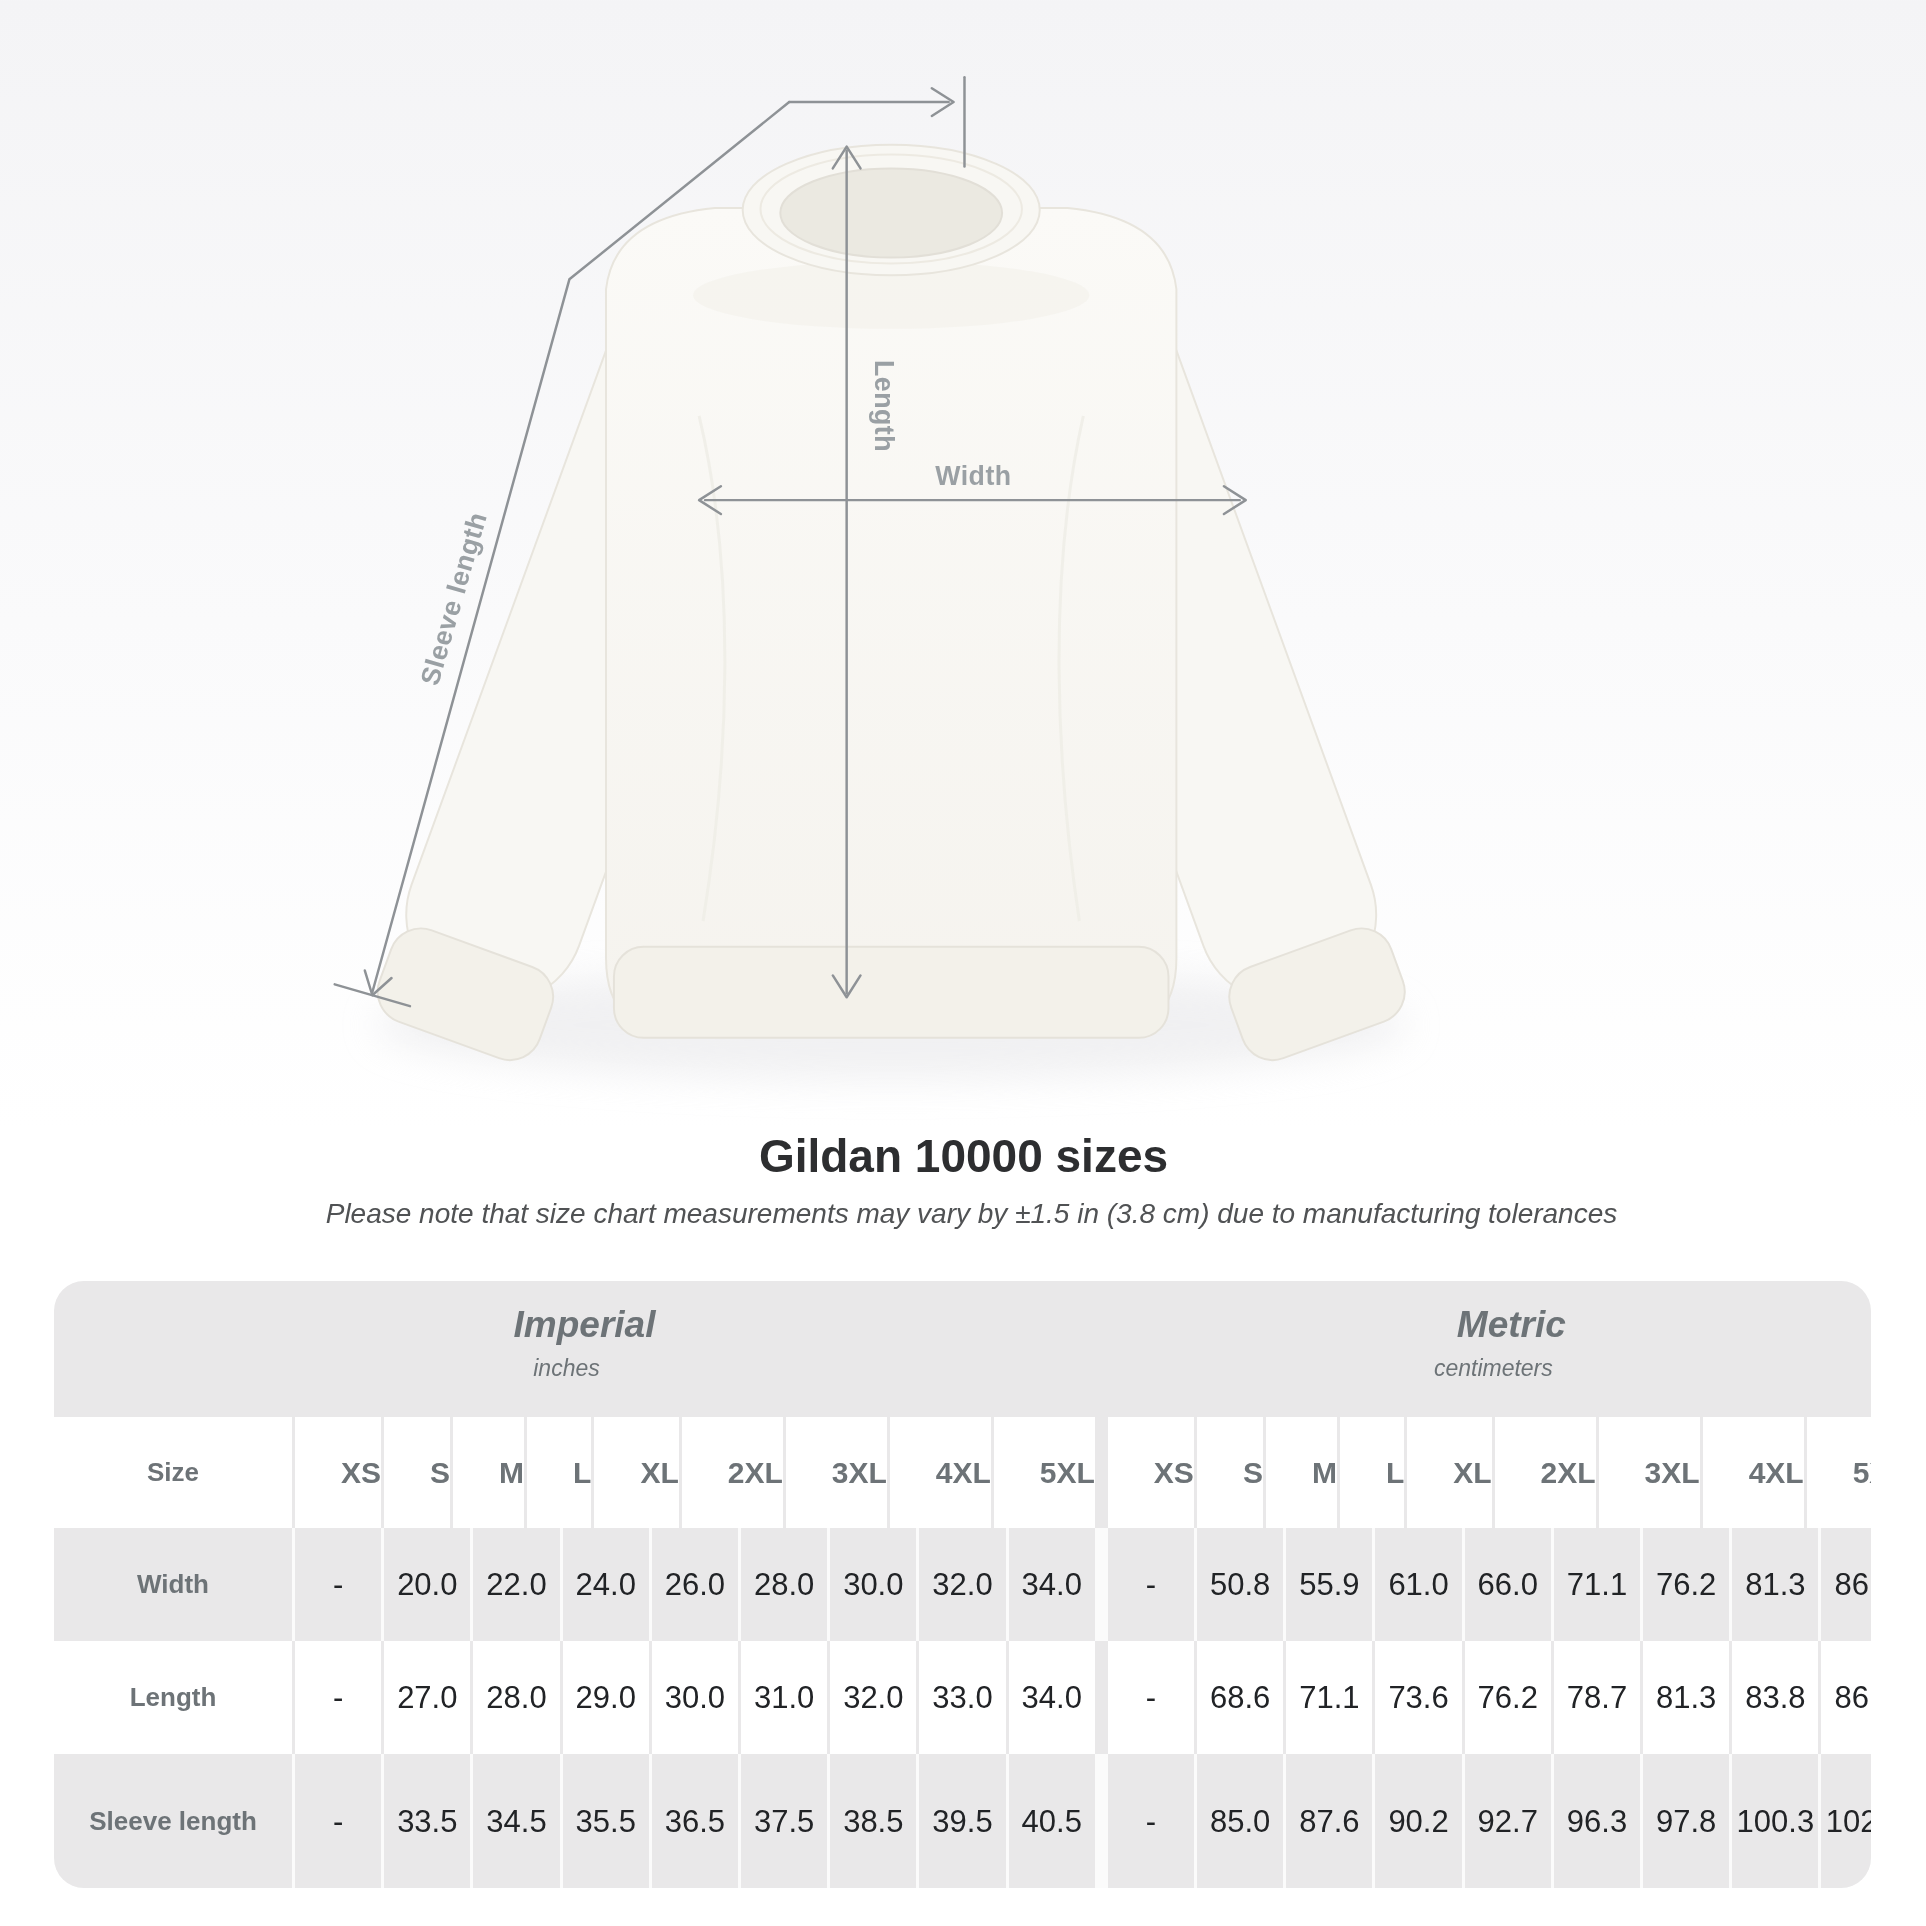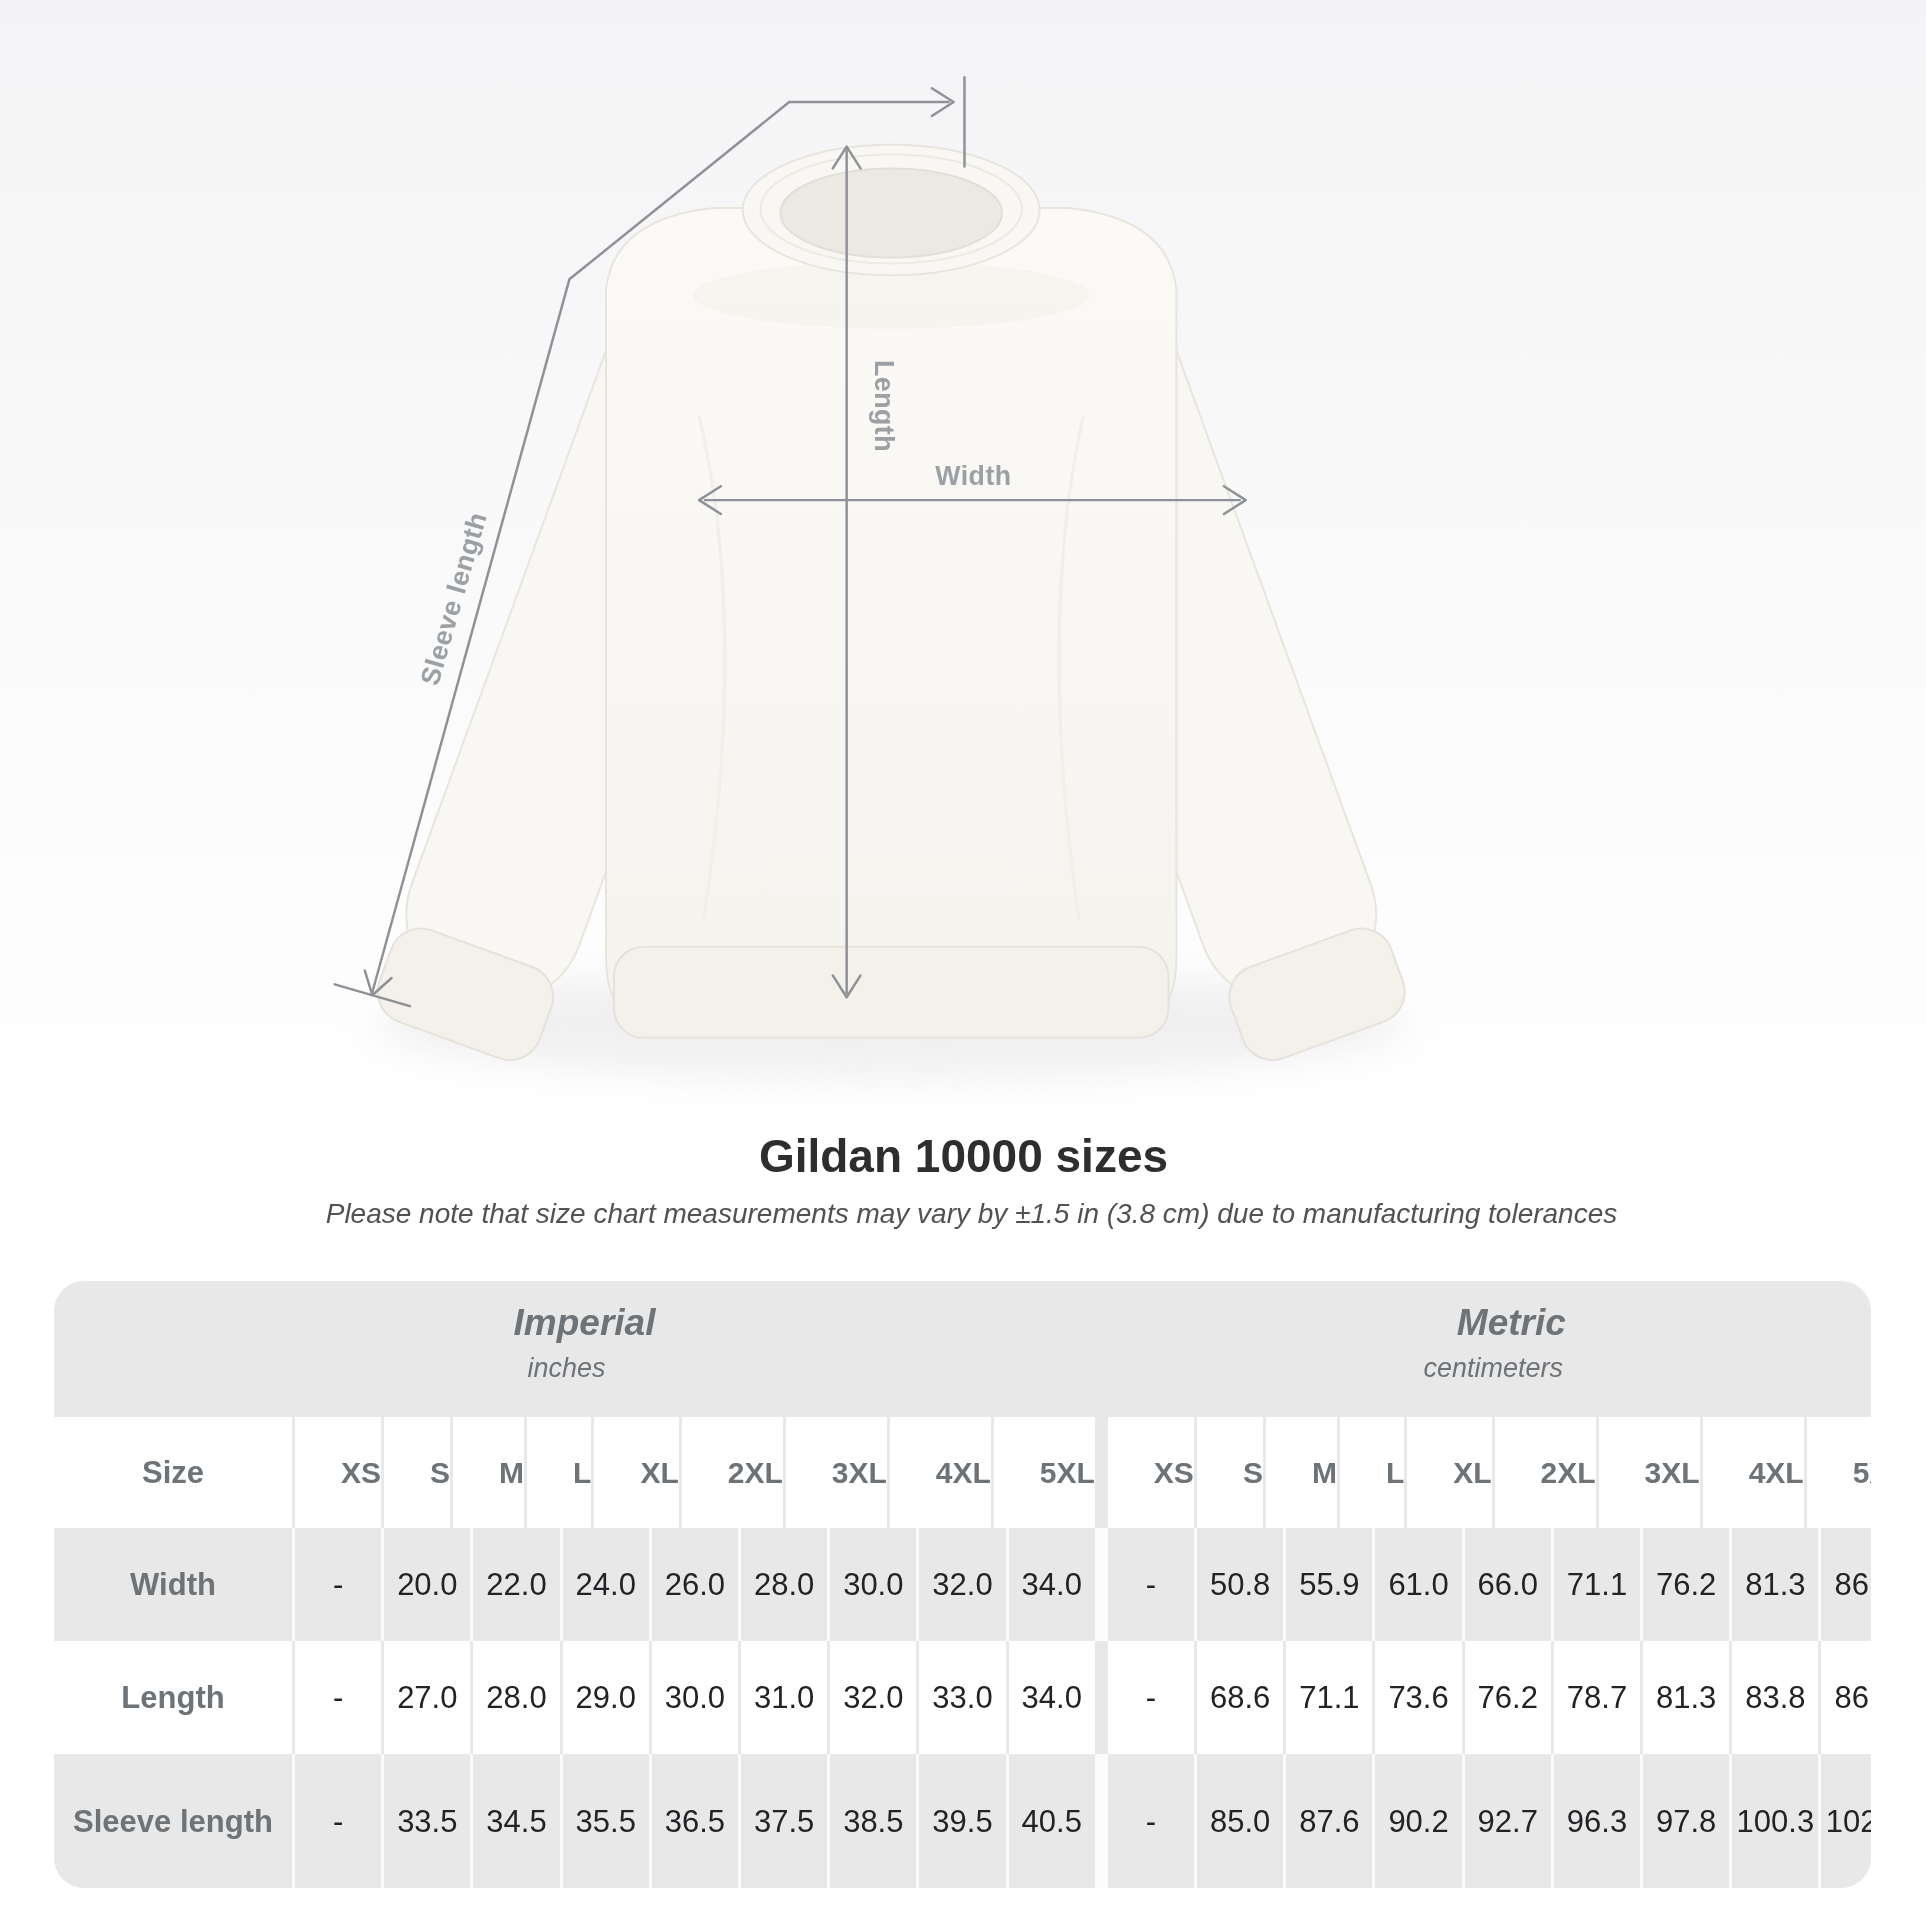--- a/index.html
+++ b/index.html
@@ -29,28 +29,28 @@
     position:absolute;left:54px;top:1281px;width:1817px;height:607px;
     display:grid;grid-template-rows:136px 111px 113px 113px 135px;
     border-radius:30px;overflow:hidden;
   }
   .band{display:flex;background:var(--table-band,#e9e8e9);}
   .band-half{display:flex;flex-direction:column;align-items:center;justify-content:center;
              gap:9px;padding-bottom:12px;}
   .band-half.left{width:1025px;}
   .band-half.right{flex:1;}
   .gname{font-size:37px;font-weight:bold;font-style:italic;color:var(--label-gray,#6d7377);margin-left:36px;}
-  .gunit{font-size:27px;font-style:italic;color:var(--label-gray,#6d7377);}
+  .gunit{font-size:23px;font-style:italic;color:var(--label-gray,#6d7377);}
   .trow{display:grid;grid-template-columns:238px repeat(9,1fr) 7px repeat(9,1fr);column-gap:3px;}
   .trow.white{background:var(--table-band,#e9e8e9);}   
   .trow.white .cell{background:#ffffff;}
   .trow.gray{background:var(--table-gap-on-gray,#fbfbfb);} 
   .trow.gray .cell{background:var(--table-band,#e9e8e9);}
   .cell{display:flex;align-items:center;justify-content:center;}
-  .cell.lbl{font-size:31px;font-weight:bold;color:var(--label-gray,#6d7377);}
+  .cell.lbl{font-size:26px;font-weight:bold;color:var(--label-gray,#6d7377);}
   .cell.hdr{font-size:30px;font-weight:bold;color:var(--label-gray,#6d7377);padding-left:46px;}
   .cell.val{font-size:31px;font-weight:400;color:var(--value-dark,#212326);}
   .sp{background:transparent;}
 </style>
 </head>
 <body>
 
 <div class="photo">
   <svg width="1927" height="1129" viewBox="0 0 1946 1140" xmlns="http://www.w3.org/2000/svg">
     <defs>

